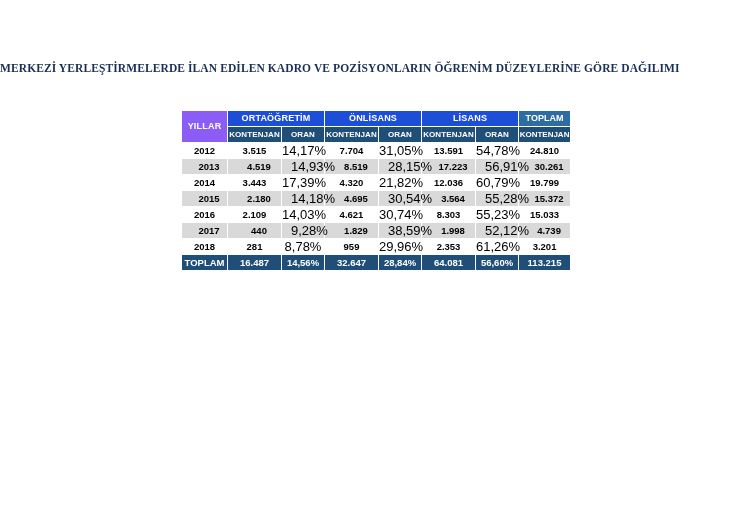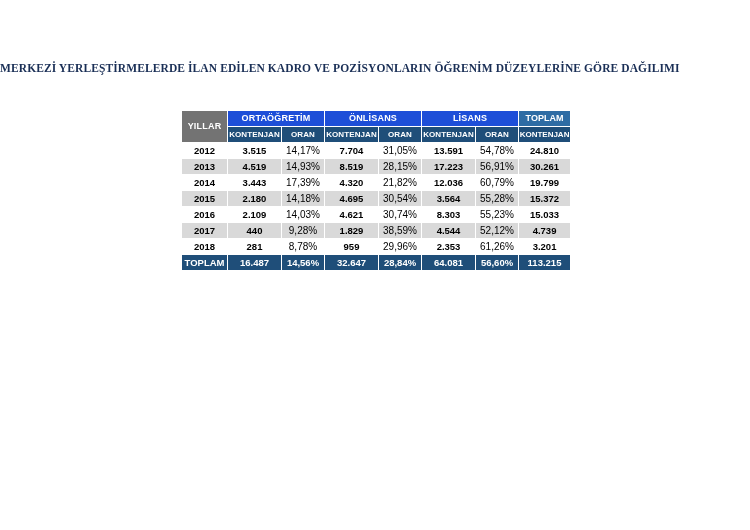--- a/index.html
+++ b/index.html
@@ -47,21 +47,21 @@
   table.data td, table.data th {
     border: 1px solid #ffffff;
     padding: 0;
     height: 15px;
     line-height: 15px;
     text-align: center;
     vertical-align: middle;
   }
   
   .hdr-years {
-    background: #737373;
+    background: #8b5cf6;
     color: #ffffff;
     font-weight: bold;
     font-size: 9px;
     letter-spacing: 0.2px;
   }
   .hdr-group {
     background: #1d4ed8;
     color: #ffffff;
     font-weight: bold;
     font-size: 9px;
@@ -87,34 +87,35 @@
     font-size: 8px;
   }
   
   tr.row-odd td {
     background: #ffffff;
     color: #000000;
   }
   tr.row-even td {
     background: #d9d9d9;
     color: #000000;
+    padding-left: 9px;
   }
   td.year {
     font-weight: bold;
     font-size: 9.5px;
   }
   td.num {
     font-weight: bold;
     font-size: 9.5px;
     padding-right: 2px;
     text-align: center;
   }
   td.pct {
     font-weight: normal;
-    font-size: 10px;
+    font-size: 13px;
     text-align: center;
   }
   tr.row-total td {
     background: #1f4e79;
     color: #ffffff;
     font-weight: bold;
     font-size: 9.5px;
   }
   
   col.c-year { width: 46px; }
@@ -209,21 +210,21 @@
           <td class="num">8.303</td>
           <td class="pct">55,23%</td>
           <td class="num">15.033</td>
         </tr>
         <tr class="row-even">
           <td class="year">2017</td>
           <td class="num">440</td>
           <td class="pct">9,28%</td>
           <td class="num">1.829</td>
           <td class="pct">38,59%</td>
-          <td class="num">4.544</td>
+          <td class="num">1.998</td>
           <td class="pct">52,12%</td>
           <td class="num">4.739</td>
         </tr>
         <tr class="row-odd">
           <td class="year">2018</td>
           <td class="num">281</td>
           <td class="pct">8,78%</td>
           <td class="num">959</td>
           <td class="pct">29,96%</td>
           <td class="num">2.353</td>

